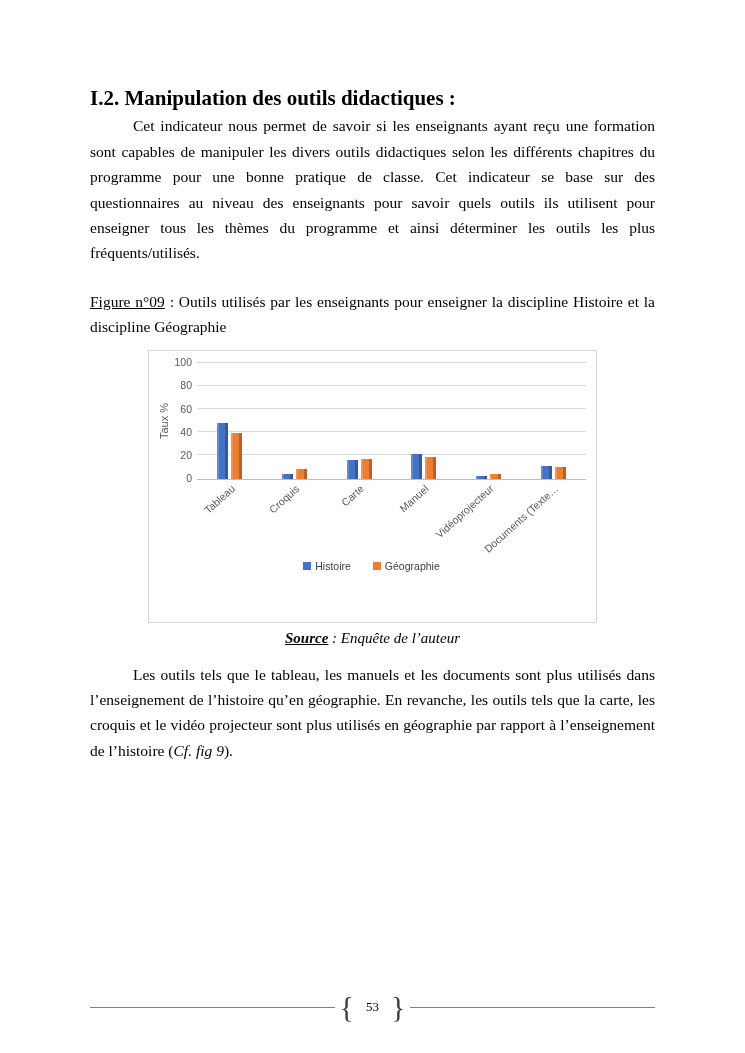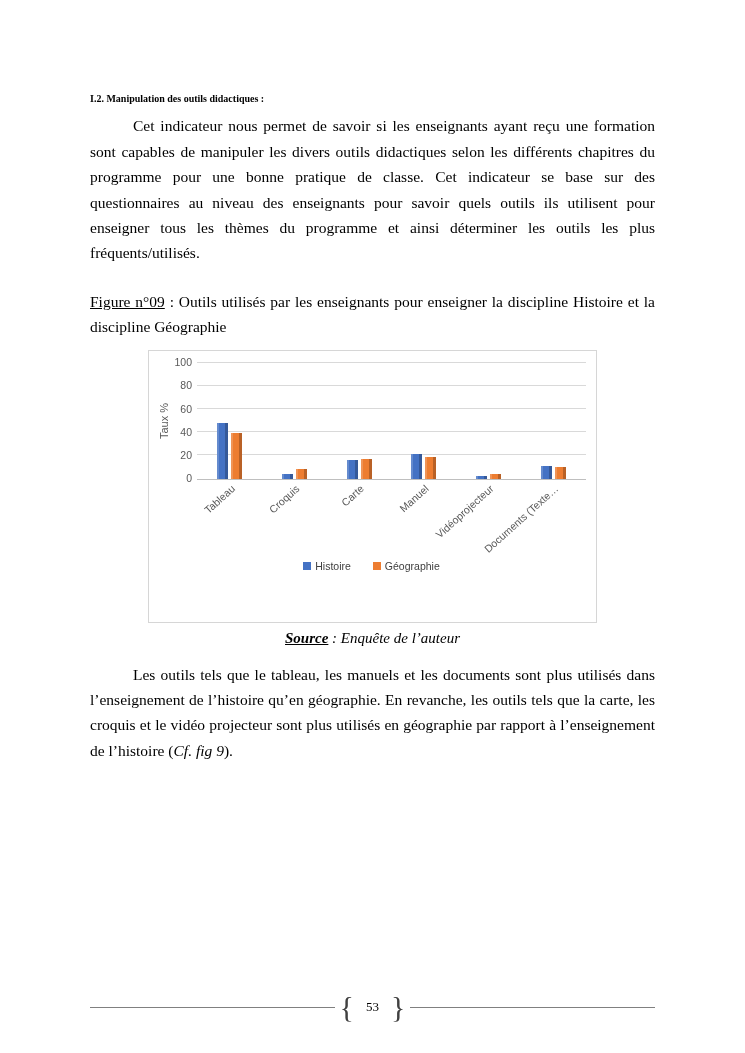--- a/index.html
+++ b/index.html
@@ -5,21 +5,21 @@
   html,body { margin:0; padding:0; background:#ffffff; }
   .page {
     position:relative;
     width:745px; height:1053px;
     background:#ffffff;
     font-family:"Liberation Serif", serif;
     color:#000;
     overflow:hidden;
   }
   .content { position:absolute; left:90px; top:86px; width:565px; }
-  .heading { font-size:10px; font-weight:bold; margin:0 0 2px 0; line-height:25.4px; }
+  .heading { font-size:21px; font-weight:bold; margin:0 0 2px 0; line-height:25.4px; }
   .body { font-size:15.5px; line-height:25.4px; text-align:justify; margin:0; }
   .indent { text-indent:43px; }
   .caption { margin-top:23px; }
   .u { text-decoration:underline; }
 
   
   .chart-frame {
     box-sizing:border-box;
     width:449px; height:273px;
     margin:10px 0 0 58px;

